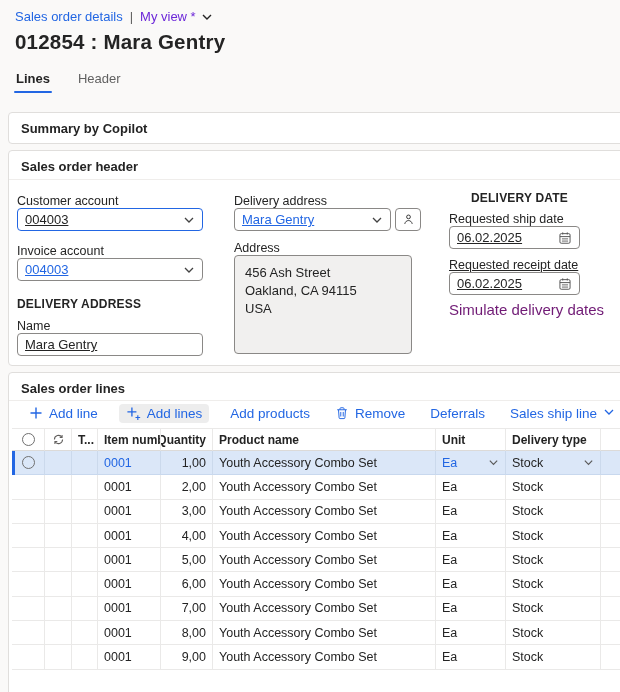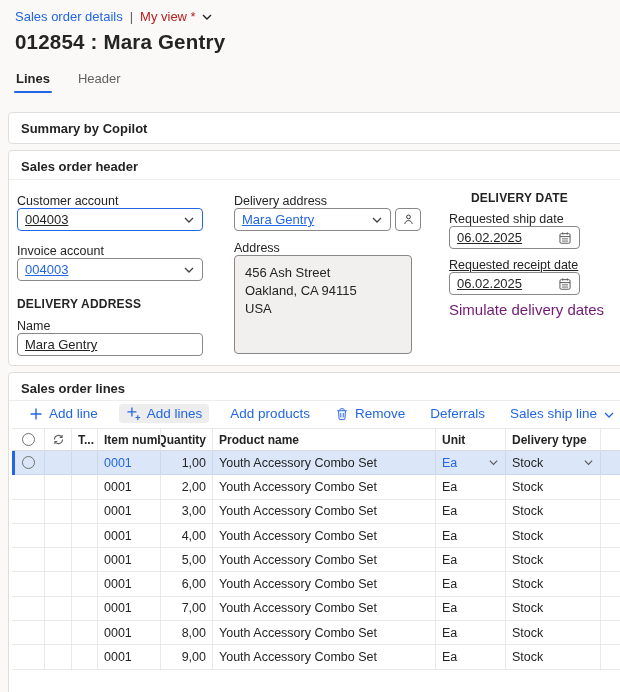--- a/index.html
+++ b/index.html
@@ -4,21 +4,21 @@
 <style>
   * { margin:0; padding:0; box-sizing:border-box; }
   html,body { width:620px; height:692px; overflow:hidden; }
   body { background:#FAF9F8; font-family:"Liberation Sans", sans-serif; color:#242424; }
   .page { position:relative; width:620px; height:692px; overflow:hidden; }
 
   
   .breadcrumb { position:absolute; top:9px; left:15px; font-size:13px; display:flex; align-items:center; gap:7px; }
   .breadcrumb a { color:#2266E3; text-decoration:none; cursor:pointer; }
   .breadcrumb .sep { color:#616161; }
-  .viewsel { display:flex; align-items:center; gap:5px; color:#b91c1c; cursor:pointer; }
+  .viewsel { display:flex; align-items:center; gap:5px; color:#6d28d9; cursor:pointer; }
   .page-title { position:absolute; top:30px; left:15px; font-size:20.5px; font-weight:700; color:#242424; letter-spacing:.2px; }
 
   .tabs { position:absolute; top:71px; left:16px; display:flex; gap:28px; font-size:13px; }
   .tab { padding-bottom:7px; color:#616161; cursor:pointer; position:relative; }
   .tab.active { color:#242424; font-weight:700; }
   .tab.active::after { content:""; position:absolute; left:-2px; right:-2px; bottom:0; height:2.5px; background:#2266E3; border-radius:2px; }
 
   
   .card { position:absolute; left:8px; width:640px; background:#fff; border:1px solid #E0DEDC; border-radius:4px; }
   .card-title { font-size:13px; font-weight:700; padding:8px 12px 7px 12px; color:#242424; }
@@ -38,21 +38,21 @@
   .field .chev, .field .cal { color:#424242; flex:none; }
   .iconbtn { position:absolute; width:26px; height:23px; border:1px solid #8A8886; border-radius:4px; background:#fff;
              display:flex; align-items:center; justify-content:center; cursor:pointer; color:#333; }
   .addrbox { position:absolute; background:#F1F0EF; border:1px solid #8A8886; border-radius:4px;
              padding:8px 10px; font-size:13px; line-height:18px; color:#242424; }
   .linktext { position:absolute; color:#701a75; font-size:15px; cursor:pointer; }
 
   
   .toolbar { position:absolute; top:28px; left:16px; right:10px; height:25px; display:flex; align-items:center;
              gap:17px; font-size:13.5px; color:#2266E3; white-space:nowrap; }
-  .tbtn { display:flex; align-items:flex-end; gap:6px; cursor:pointer; padding:2px 4px; border-radius:4px; }
+  .tbtn { display:flex; align-items:flex-start; gap:6px; cursor:pointer; padding:2px 4px; border-radius:4px; }
   .tbtn.hl { background:#EDEDED; padding:2px 7px; }
   .tbtn svg { flex:none; }
 
   
   .grid { position:absolute; top:55px; left:3px; width:650px; font-size:12.5px; }
   .grow { display:flex; height:24.3px; position:relative; background:#fff; }
   .grow.ghead { height:23px; font-weight:700; font-size:12px; }
   .gc { border-right:1px solid #EAE9E8; border-bottom:1px solid #EAE9E8; display:flex; align-items:center;
         padding:0 6px; overflow:hidden; white-space:nowrap; }
   .ghead .gc { border-bottom:1px solid #DCDAD8; border-top:1px solid #EAE9E8; }

